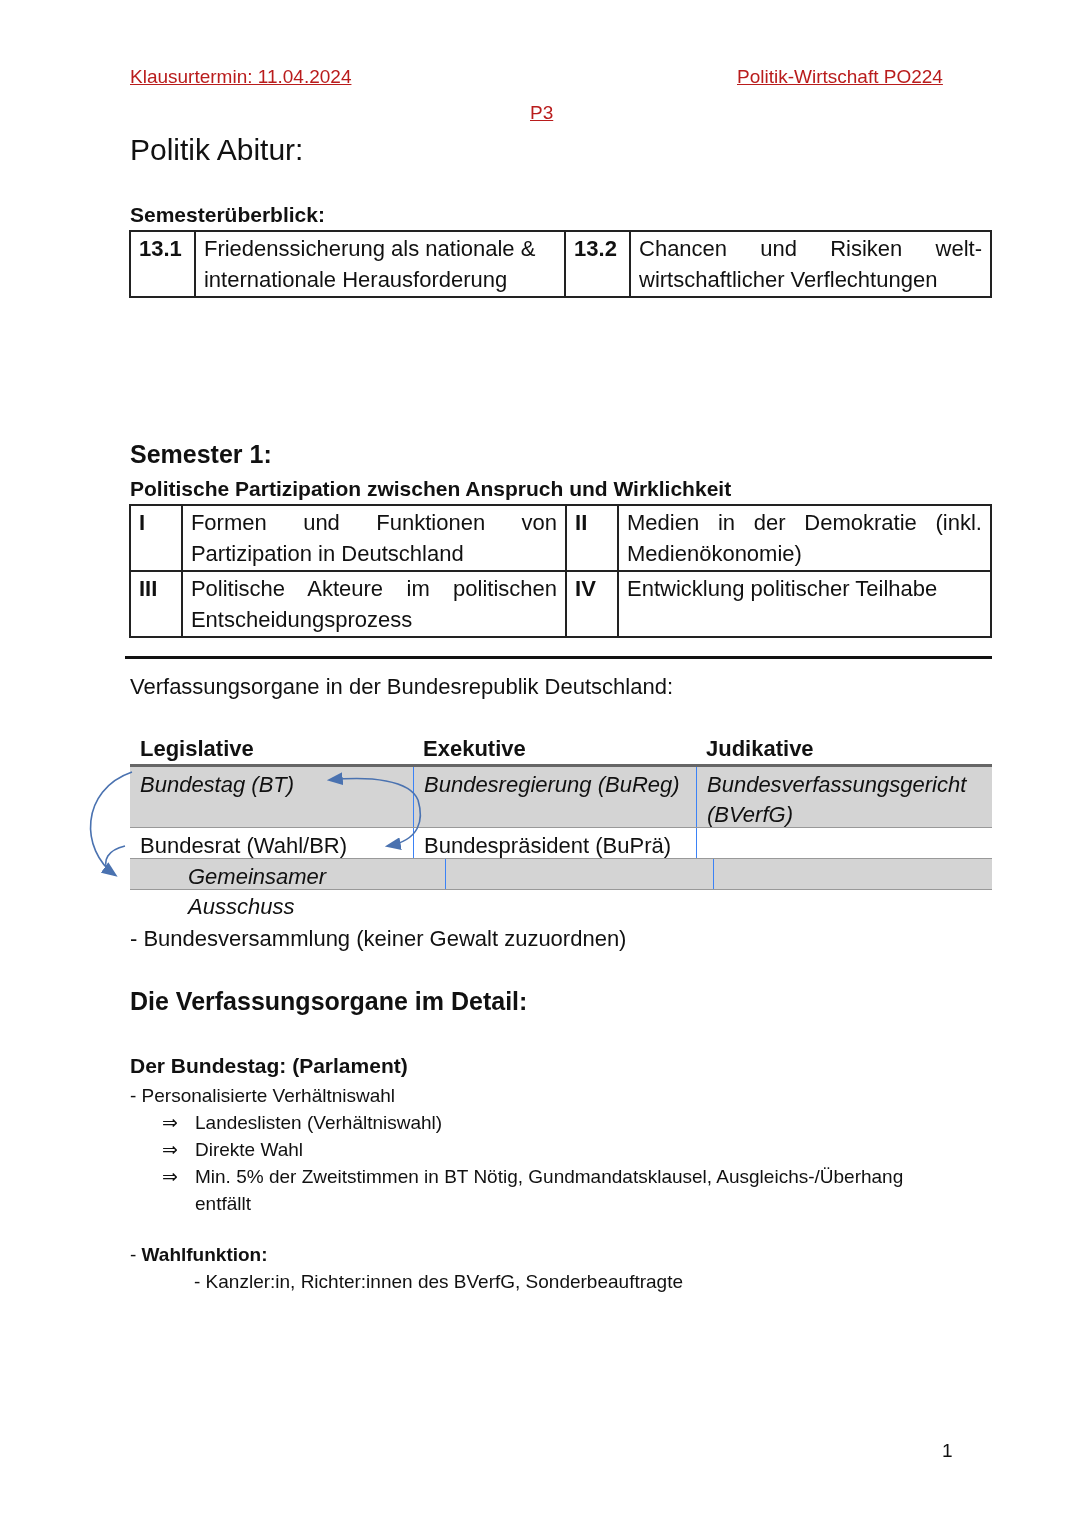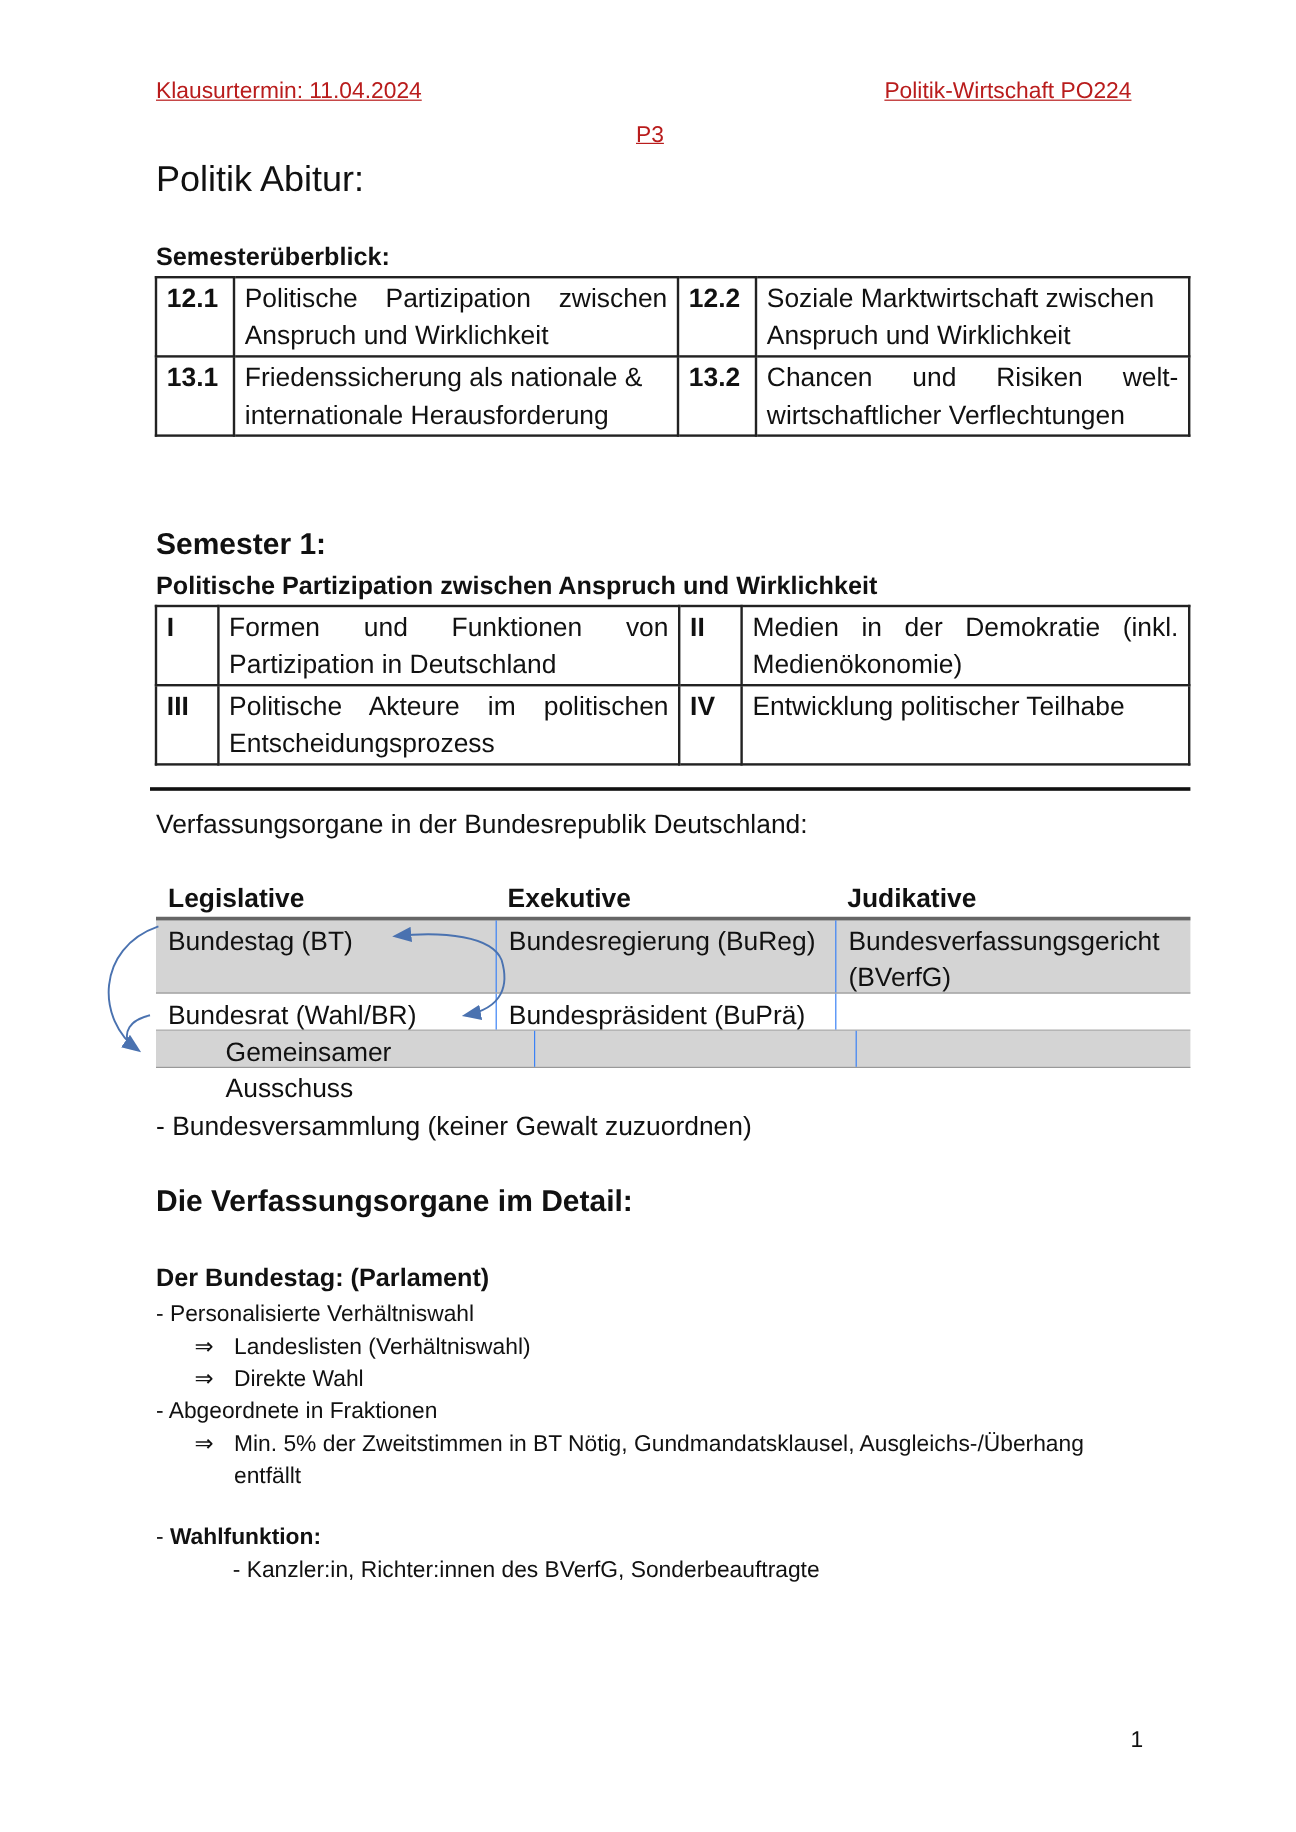--- a/index.html
+++ b/index.html
@@ -12,21 +12,21 @@
   table.grid td { border:2px solid #222; vertical-align:top; padding:1px 8px; }
   table.grid td.num { font-weight:bold; padding:1px 8px; }
   td.just { text-align:justify; text-align-last:auto; }
   .rule { left:125px; top:656px; width:867px; height:3px; background:#111; }
   .gewalt { position:absolute; left:130px; top:736px; width:862px; font-size:22px; }
   .gewalt .heads { display:flex; font-weight:bold; height:28px; }
   .gewalt .heads div { width:283px; padding-left:10px; box-sizing:border-box; }
   .gewalt .heads div:last-child { width:296px; }
   .grow { display:flex; border-bottom:1px solid #999; }
   .grow.first { border-top:3px solid #666; }
-  .grow.shade { background:#d4d4d4; }
+  .grow.shade { background:#d4d4d4;font-style:italic; }
   .grow div { width:283px; padding:3px 10px 1px; box-sizing:border-box; line-height:30px; }
   .grow div:last-child { width:296px; }
   .grow div + div { border-left:1px solid #3b82f6; }
   .txt { font-size:22px; }
   .list { font-size:19px; line-height:27px; }
   .arrow-item { padding-left:33px; position:relative; }
   .arrow-item .arr { position:absolute; left:0; top:0; }
 </style>
 </head>
 <body>
@@ -39,26 +39,20 @@
 
 <div class="abs h-bold" style="left:130px;top:203px;font-size:21px;">Semesterüberblick:</div>
 <table class="grid" style="left:129px;top:230px;width:863px;">
   <colgroup>
       <col style="width:65px">
       <col style="width:371px">
       <col style="width:65px">
       <col style="width:362px">
     </colgroup>
   <tbody>
-      <tr>
-    <td class="num">12.1</td>
-    <td class="just">Politische Partizipation zwischen Anspruch und Wirklichkeit</td>
-    <td class="num">12.2</td>
-    <td>Soziale Marktwirtschaft zwischen Anspruch und Wirklichkeit</td>
-  </tr>
   <tr>
     <td class="num">13.1</td>
     <td>Friedenssicherung als nationale &amp; internationale Herausforderung</td>
     <td class="num">13.2</td>
     <td class="just">Chancen und Risiken welt-wirtschaftlicher Verflechtungen</td>
   </tr>
 </tbody>
   </table>
 
 <div class="abs h-bold" style="left:130px;top:440px;font-size:25px;">Semester 1:</div>
@@ -134,21 +128,20 @@
 <div class="abs list" style="left:130px;top:1082px;width:820px;">
   <div>- Personalisierte Verhältniswahl</div>
   <div class="arrow-item" style="margin-left:32px;">
     <span class="arr">⇒</span>
     <span>Landeslisten (Verhältniswahl)</span>
   </div>
   <div class="arrow-item" style="margin-left:32px;">
     <span class="arr">⇒</span>
     <span>Direkte Wahl</span>
   </div>
-  <div>- Abgeordnete in Fraktionen</div>
   <div class="arrow-item" style="margin-left:32px;">
     <span class="arr">⇒</span>
     <span>Min. 5% der Zweitstimmen in BT Nötig, Gundmandatsklausel, Ausgleichs-/Überhang entfällt</span>
   </div>
   <div style="height:24px;"></div>
   <div>
     <span>- </span><b>Wahlfunktion:</b>
   </div>
   <div style="padding-left:64px;">- Kanzler:in, Richter:innen des BVerfG, Sonderbeauftragte</div>
 </div>

